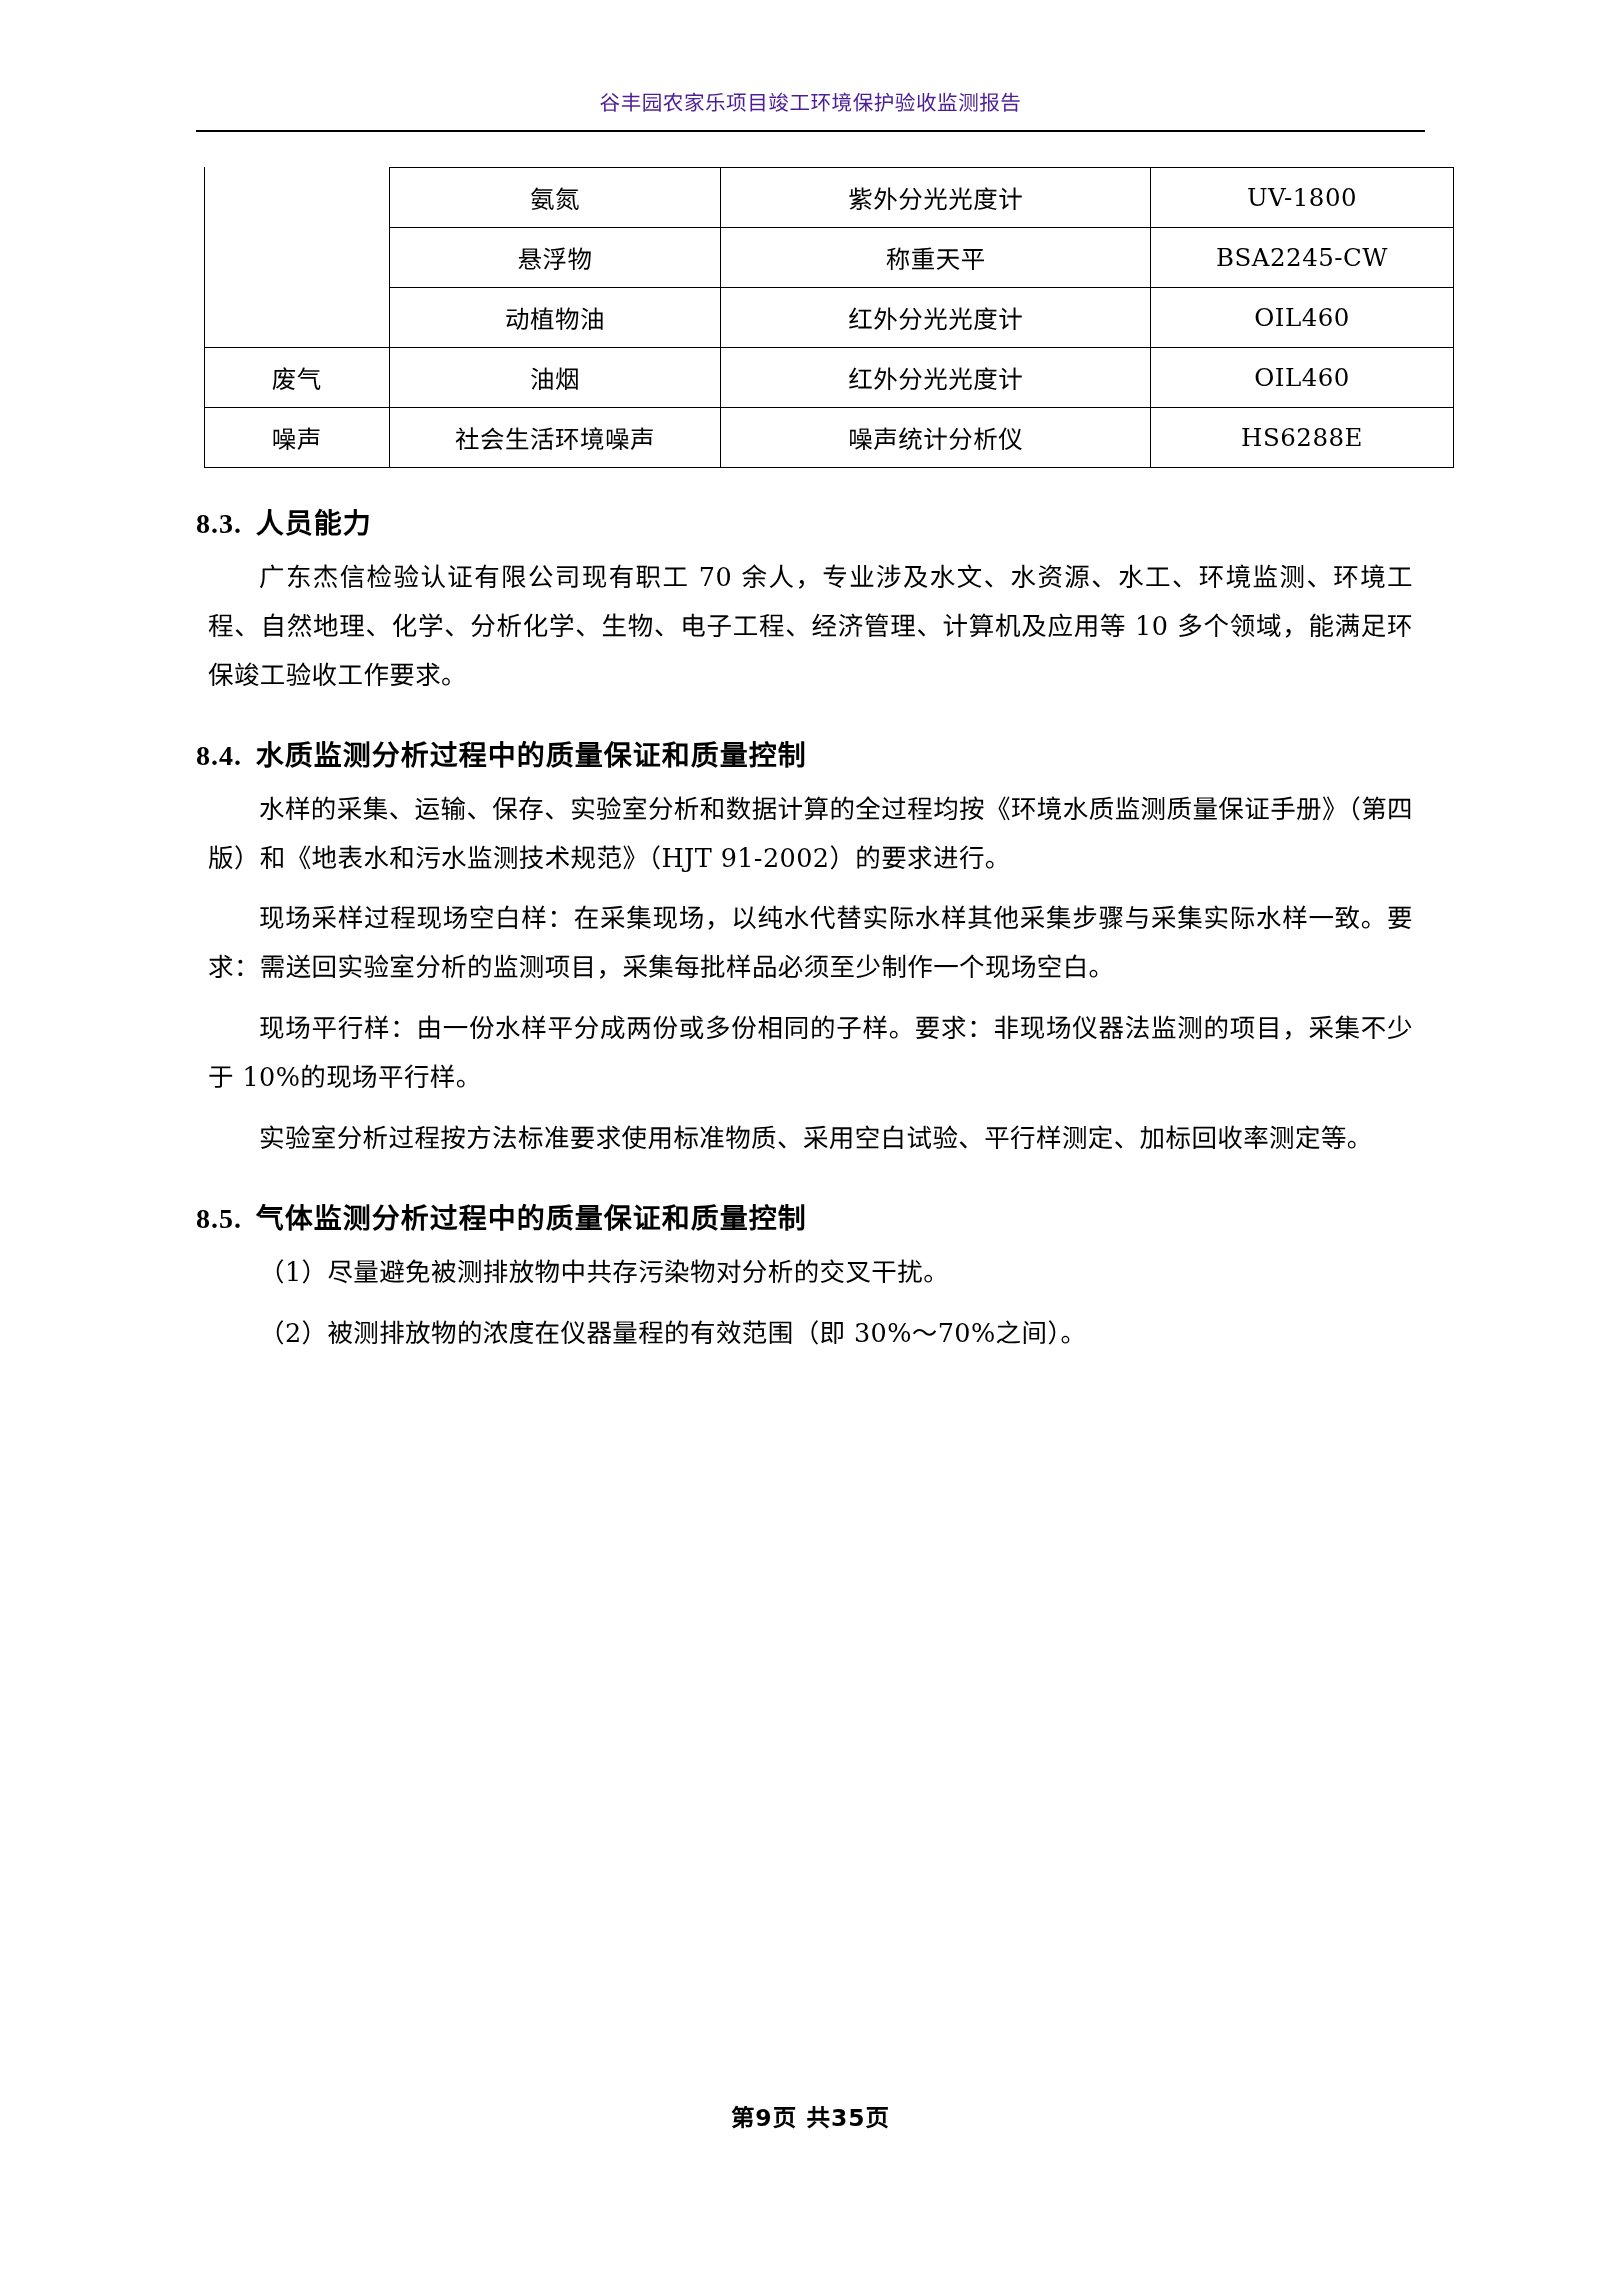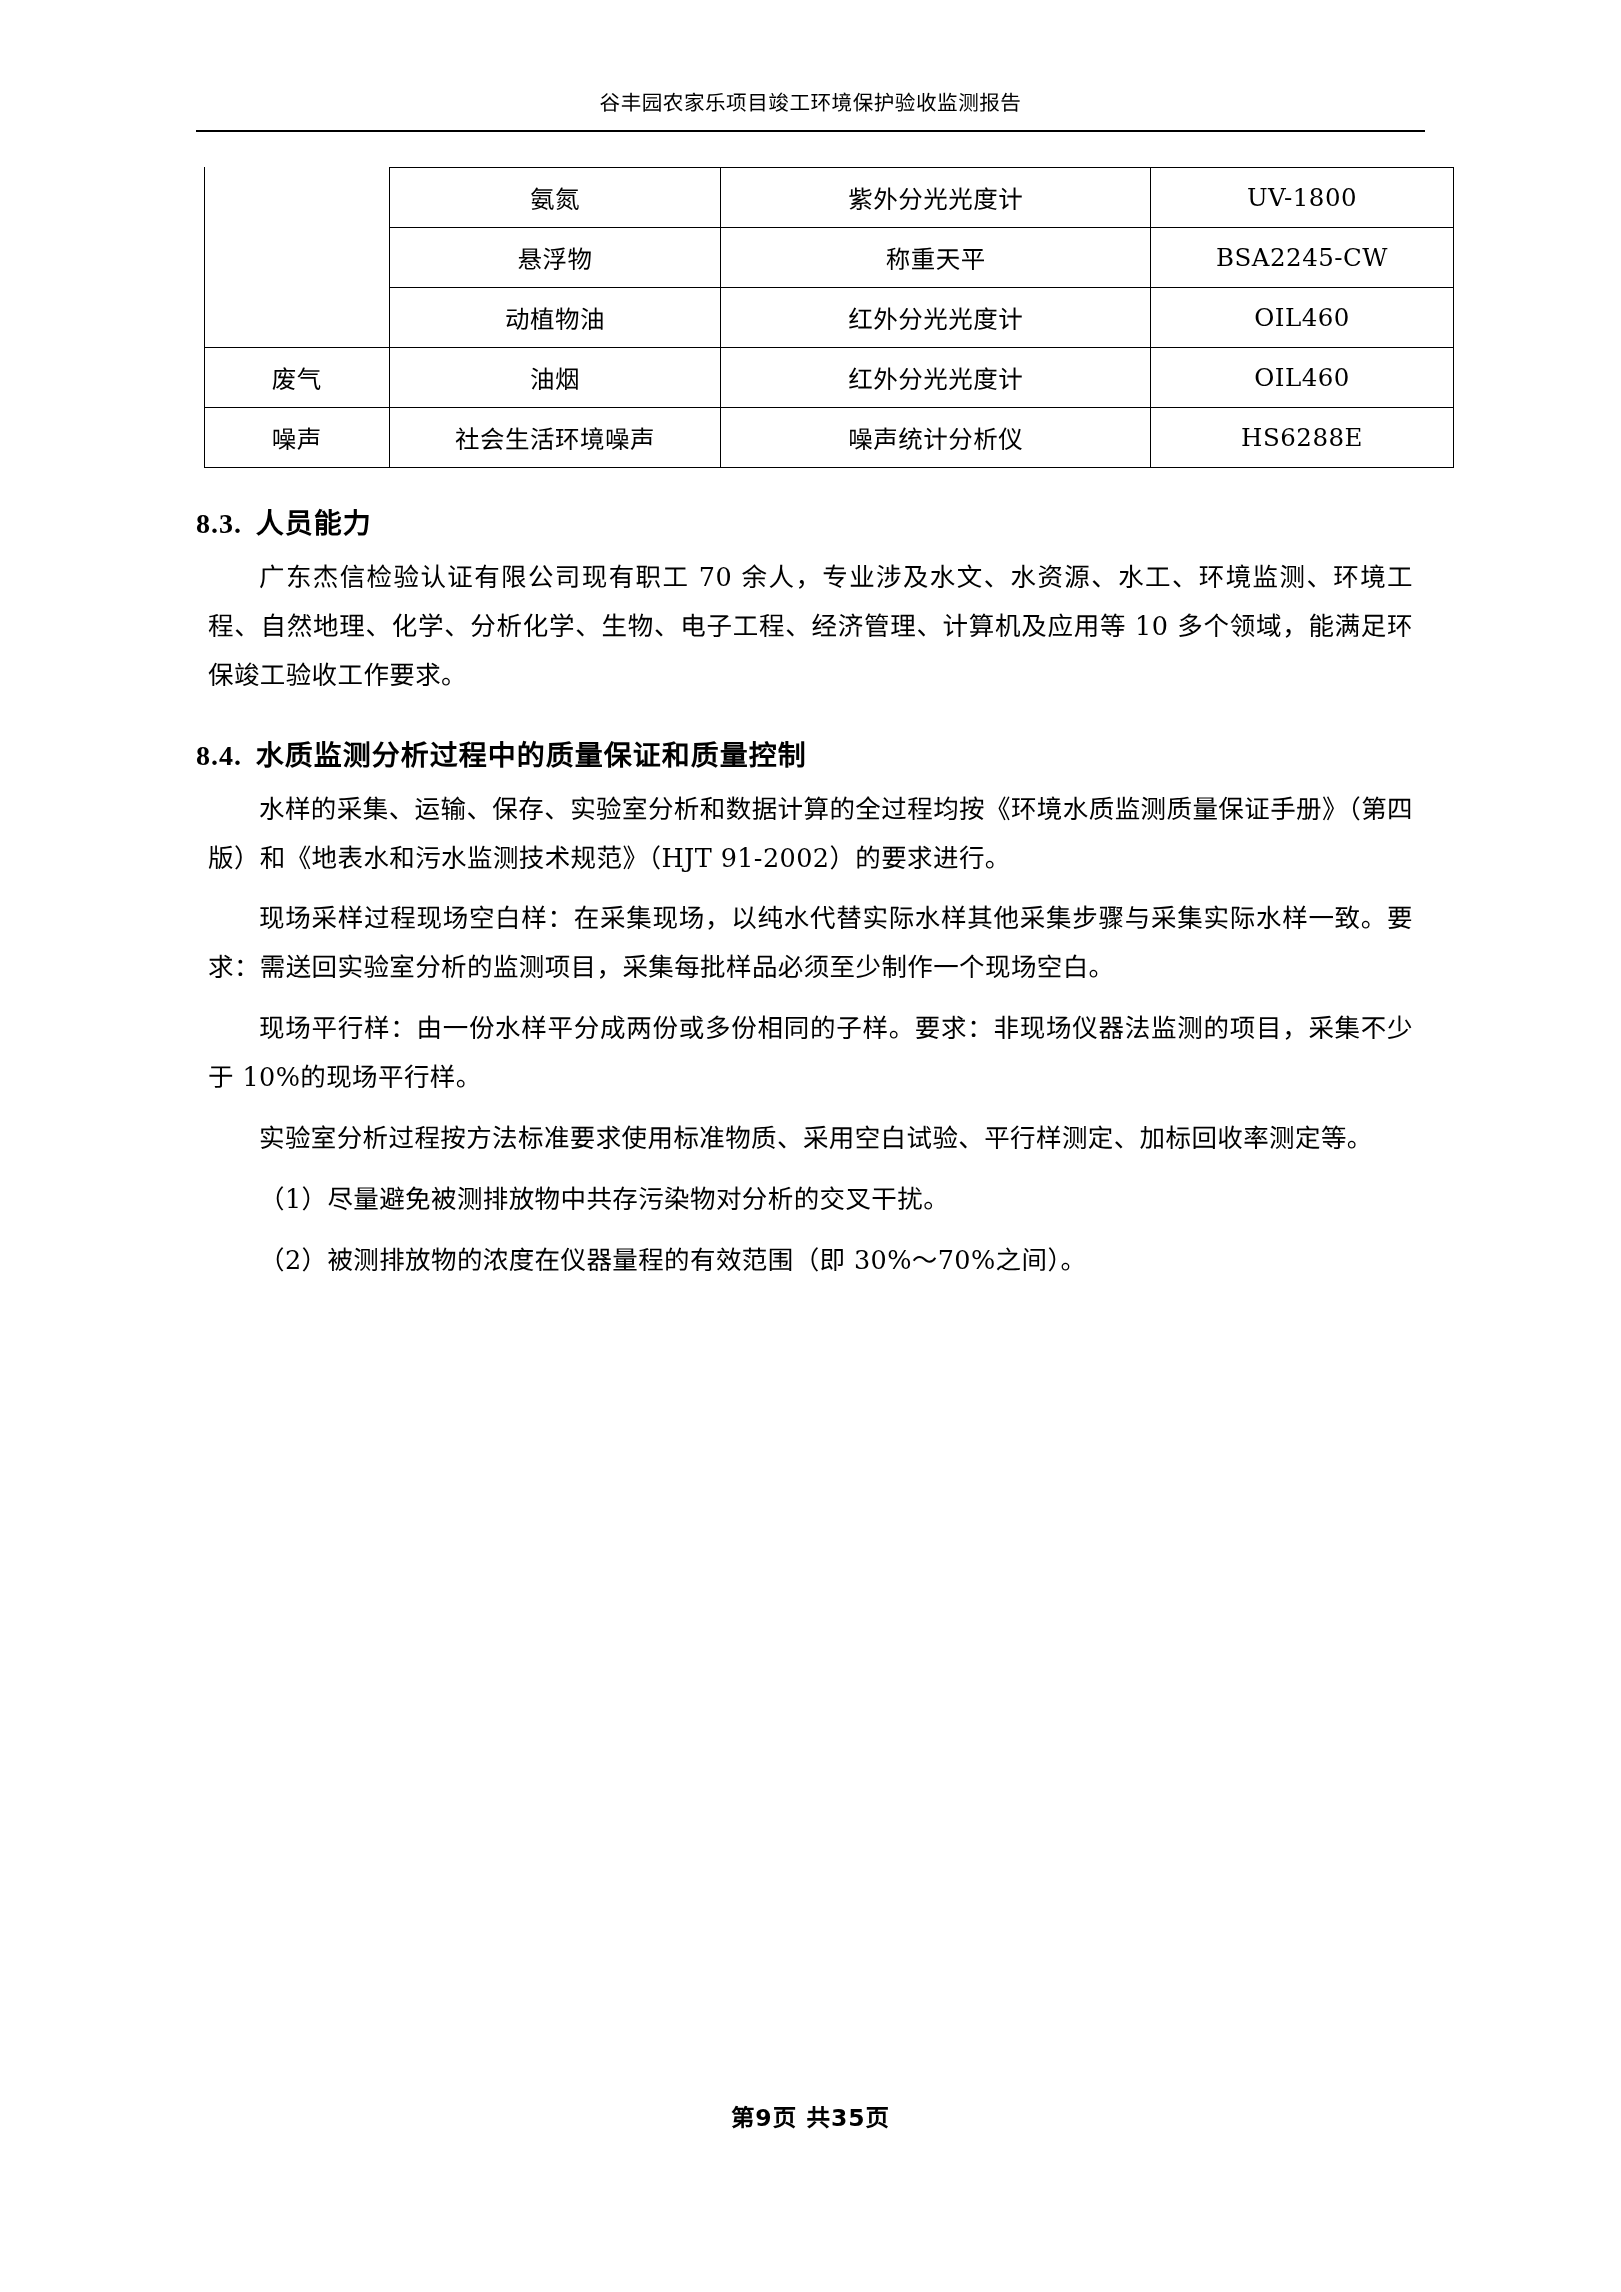--- a/index.html
+++ b/index.html
@@ -22,21 +22,21 @@
     box-sizing: border-box;
     padding: 0 196px;
   }
 
   
   .header {
     padding-top: 86px;
     text-align: center;
     font-size: 20.6px;
     letter-spacing: 0.5px;
-    color: #000000;
+    color: #4c1d95;
   }
   .header-rule {
     margin-top: 13.7px;
     border-bottom: 2.5px solid #000;
     width: 100%;
   }
 
   
   table.instr {
     border-collapse: collapse;
@@ -152,19 +152,22 @@
   <p class="para">广东杰信检验认证有限公司现有职工 70 余人，专业涉及水文、水资源、水工、环境监测、环境工程、自然地理、化学、分析化学、生物、电子工程、经济管理、计算机及应用等 10 多个领域，能满足环保竣工验收工作要求。</p>
 
   <h2 class="sec">
     <span class="num">8.4.</span><span>水质监测分析过程中的质量保证和质量控制</span>
   </h2>
   <p class="para">水样的采集、运输、保存、实验室分析和数据计算的全过程均按《环境水质监测质量保证手册》（第四版）和《地表水和污水监测技术规范》（HJT 91-2002）的要求进行。</p>
   <p class="para">现场采样过程现场空白样：在采集现场，以纯水代替实际水样其他采集步骤与采集实际水样一致。要求：需送回实验室分析的监测项目，采集每批样品必须至少制作一个现场空白。</p>
   <p class="para">现场平行样：由一份水样平分成两份或多份相同的子样。要求：非现场仪器法监测的项目，采集不少于 10%的现场平行样。</p>
   <p class="para">实验室分析过程按方法标准要求使用标准物质、采用空白试验、平行样测定、加标回收率测定等。</p>
 
+  <h2 class="sec">
+    <span class="num">8.5.</span><span>气体监测分析过程中的质量保证和质量控制</span>
+  </h2>
   <p class="para tight">（1）尽量避免被测排放物中共存污染物对分析的交叉干扰。</p>
   <p class="para tight">（2）被测排放物的浓度在仪器量程的有效范围（即 30%～70%之间）。</p>
 
   <div class="footer">第9页 共35页</div>
 
 </div>
 
 
 </body></html>

